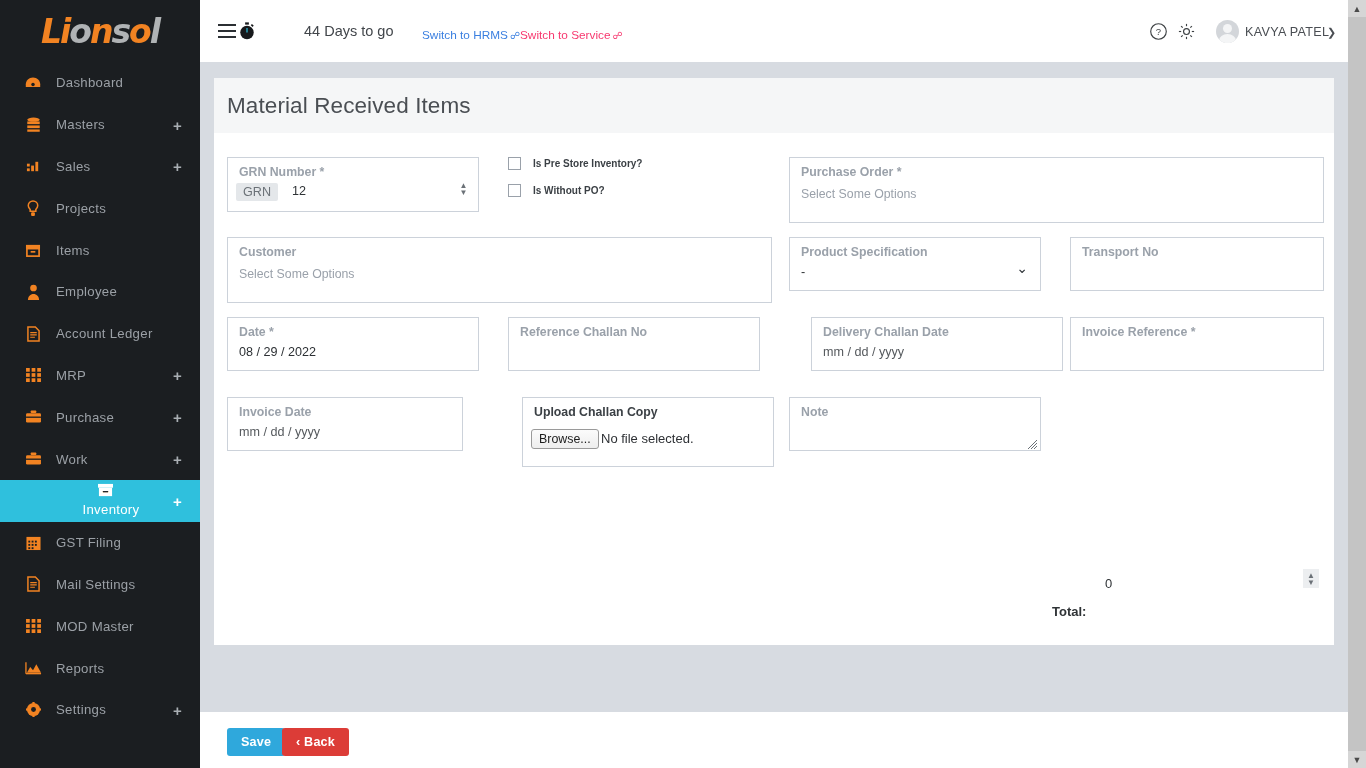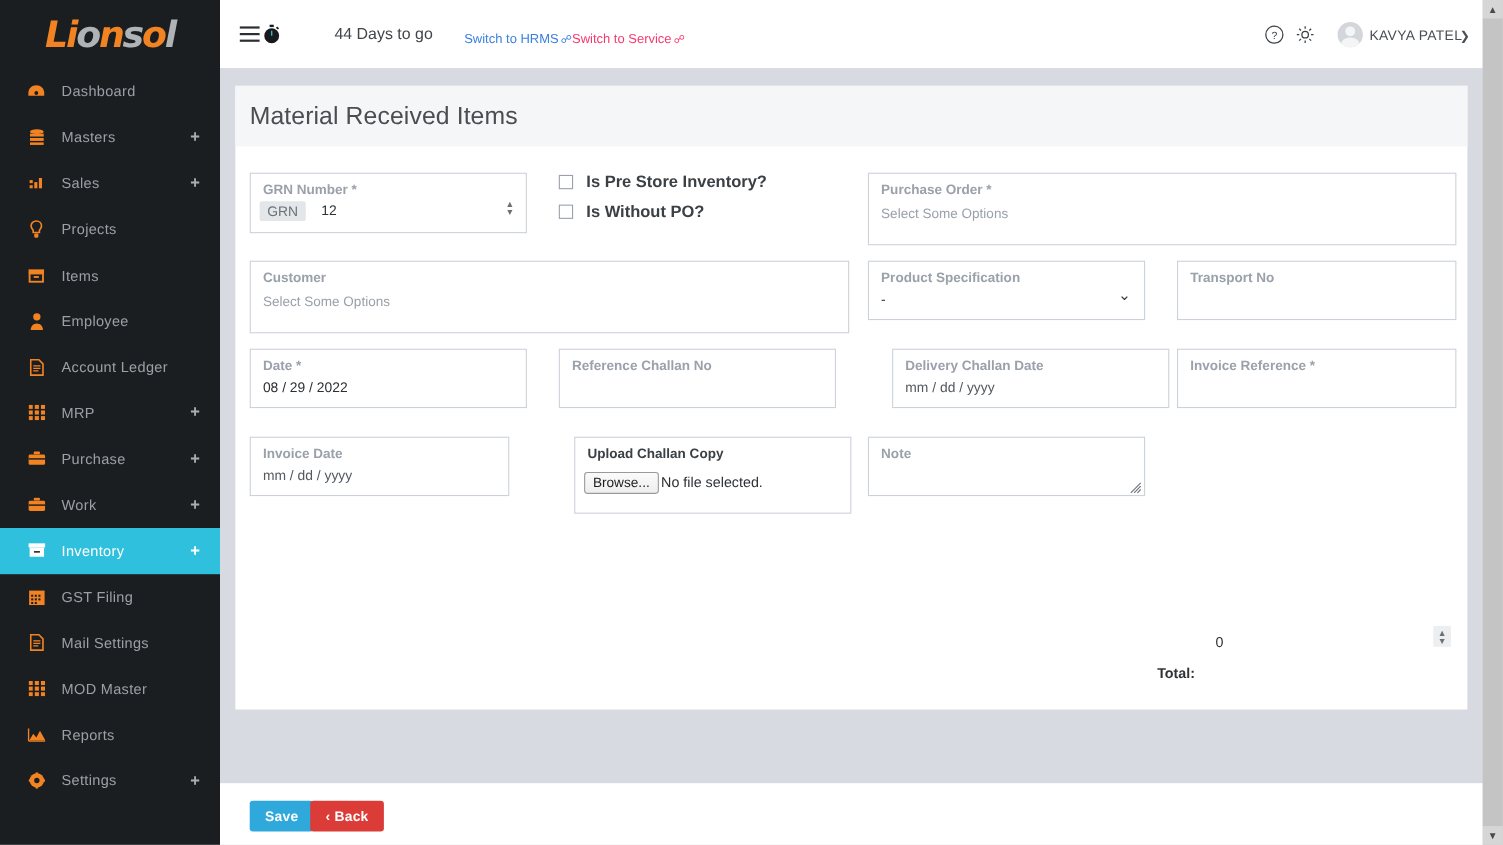--- a/index.html
+++ b/index.html
@@ -38,20 +38,21 @@
     padding-left: 22px;
     color: #9ba0a6;
     font-size: 13.2px;
     letter-spacing: .3px;
     cursor: pointer;
     white-space: nowrap;
   }
   .nav-item.active {
     background: #2fc0dd;
     color: #ffffff;
+    flex-direction: column;
   }
   .nav-item.active .nav-ico { filter: brightness(1.25); }
   .nav-ico {
     width: 22px; height: 16px;
     margin-right: 12px;
     display: inline-flex; align-items: center; justify-content: center;
     color: #f28322;
     flex: 0 0 22px;
   }
   .nav-item.active .nav-ico { color: #ffe9d4; }
@@ -197,21 +198,21 @@
   .chk-row {
     position: absolute;
     display: flex; align-items: center;
   }
   .chk-box {
     width: 13px; height: 13px;
     border: 1px solid #9aa1aa; background: #fff;
     margin-right: 12px; cursor: pointer; flex: 0 0 13px;
   }
   .chk-label {
-    font-size: 15px; font-weight: 700; color: #3b4045;
+    font-size: 10px; font-weight: 700; color: #3b4045;
     white-space: nowrap;
   }
 
   
   .sel-caret {
     position: absolute; right: 12px; bottom: 14px;
     font-size: 14px; color: #32373c; cursor: pointer;
   }
 
   

